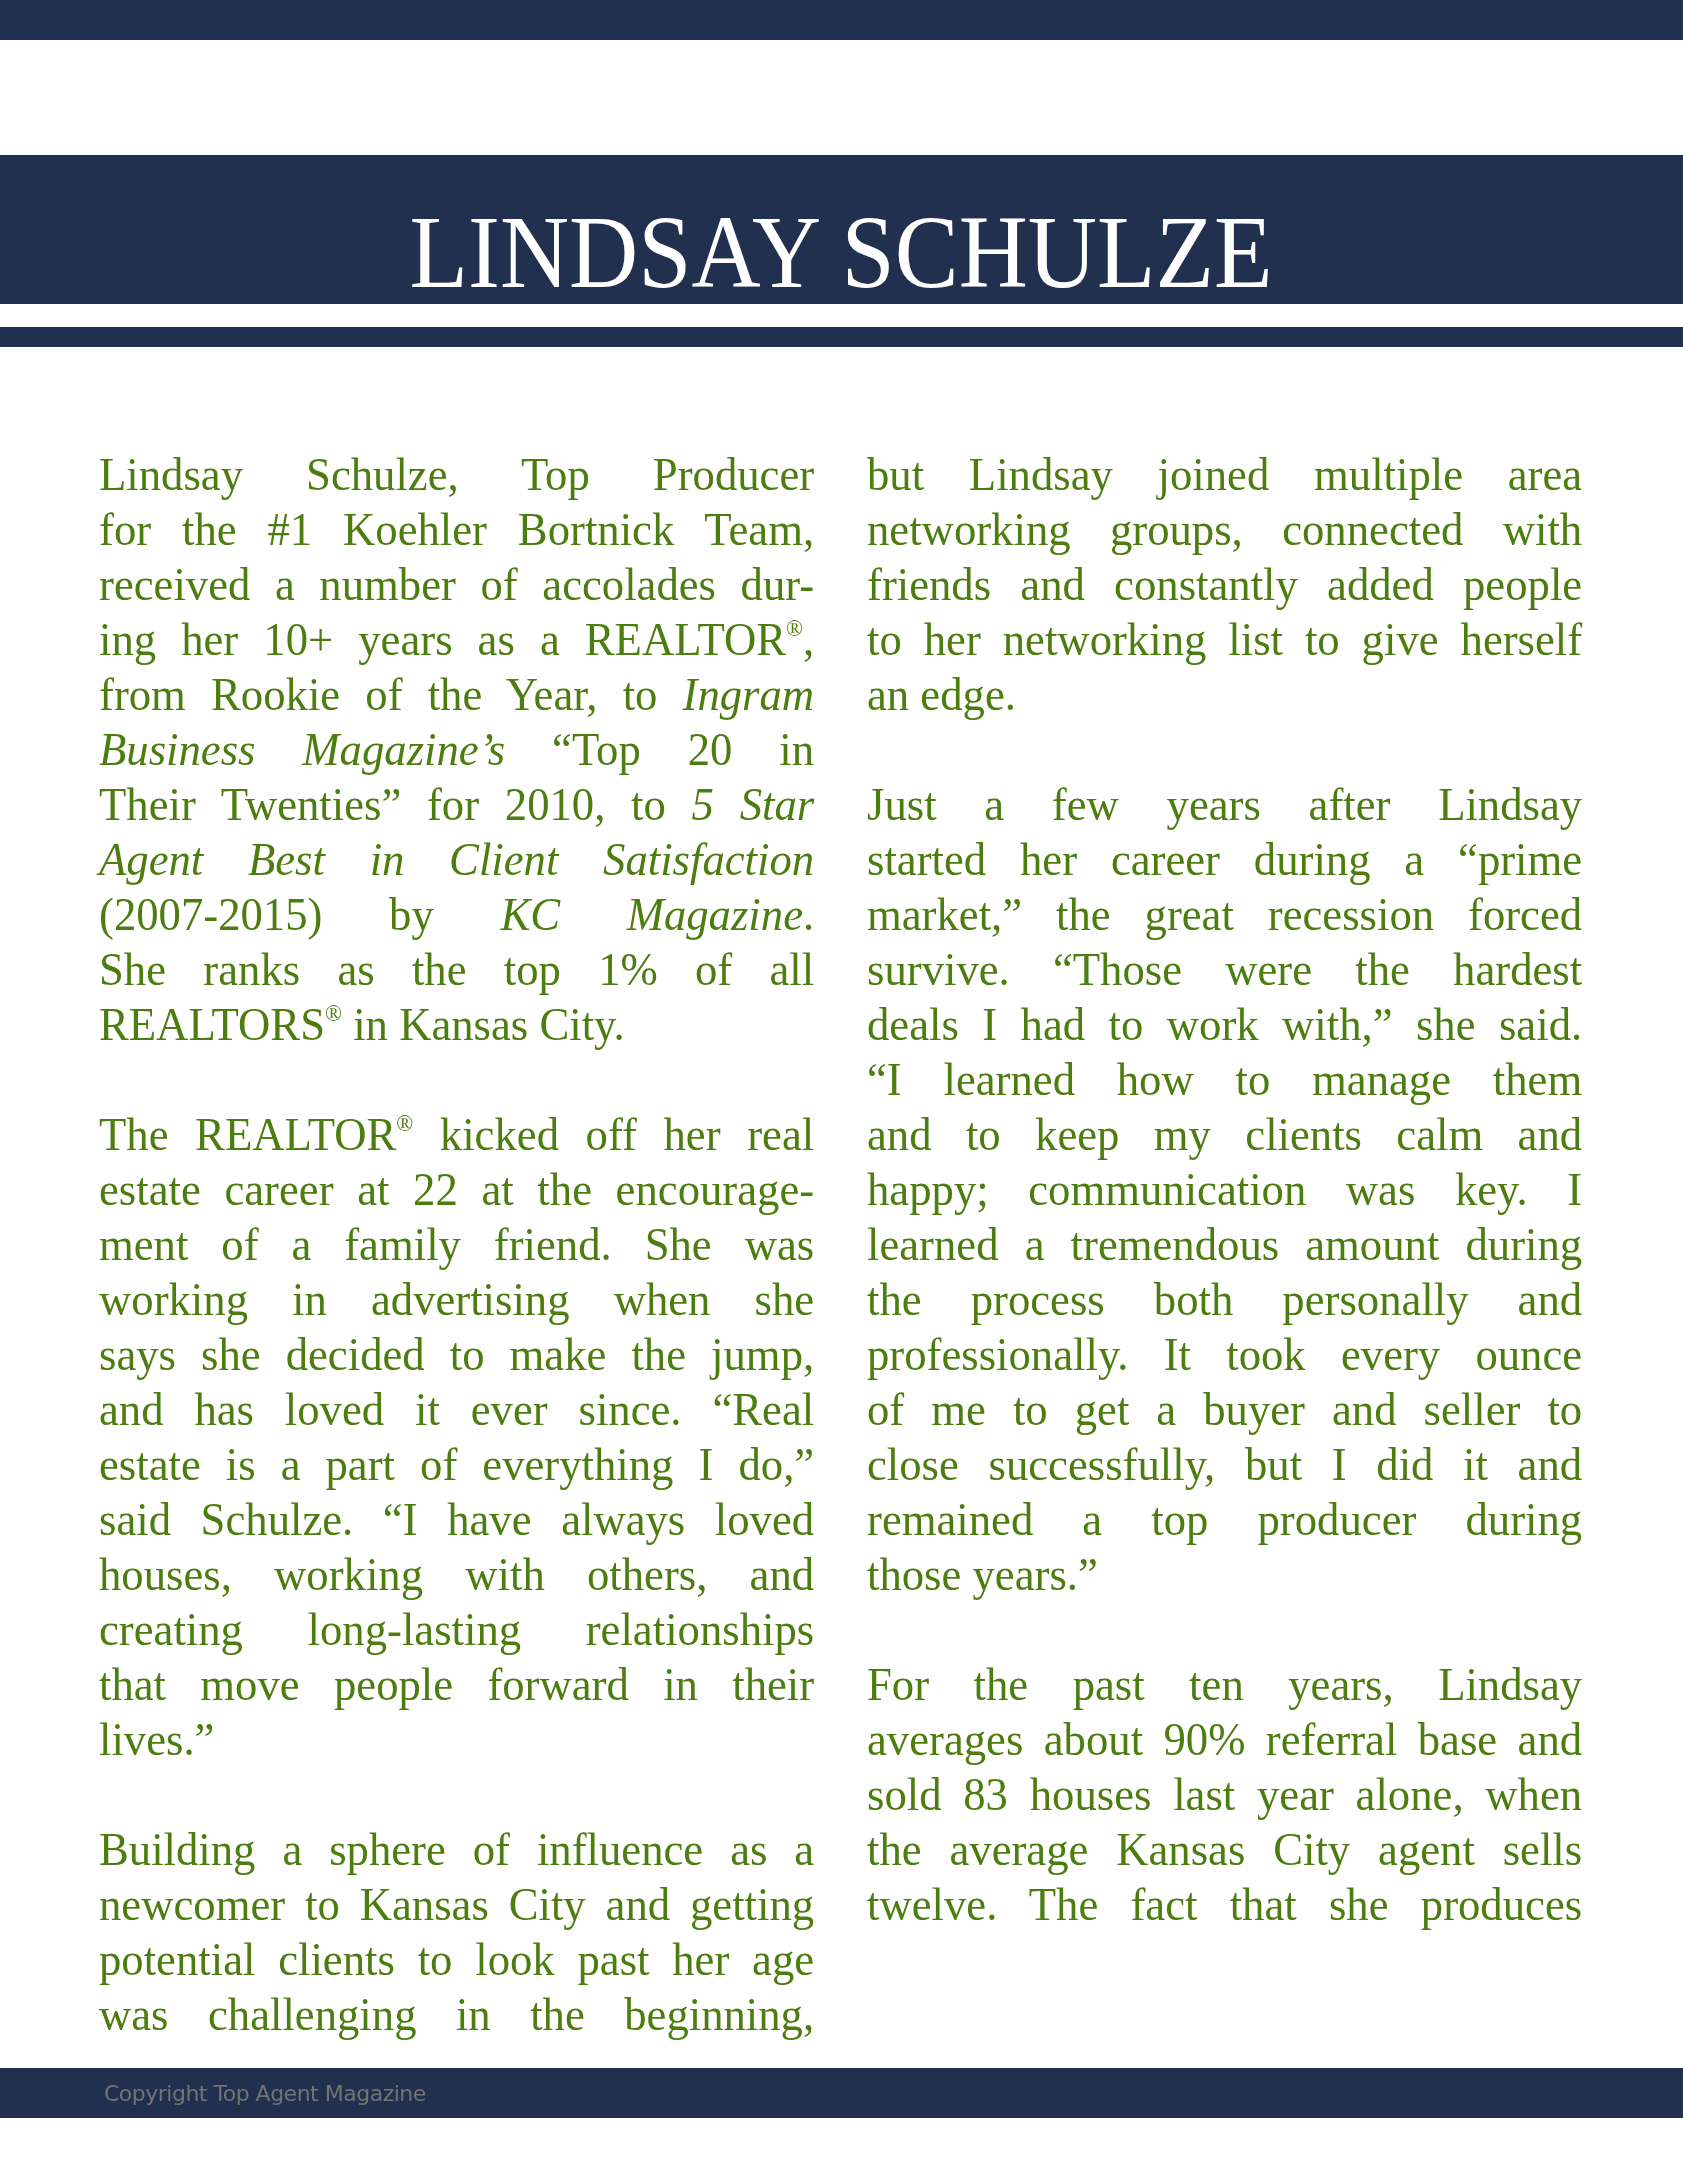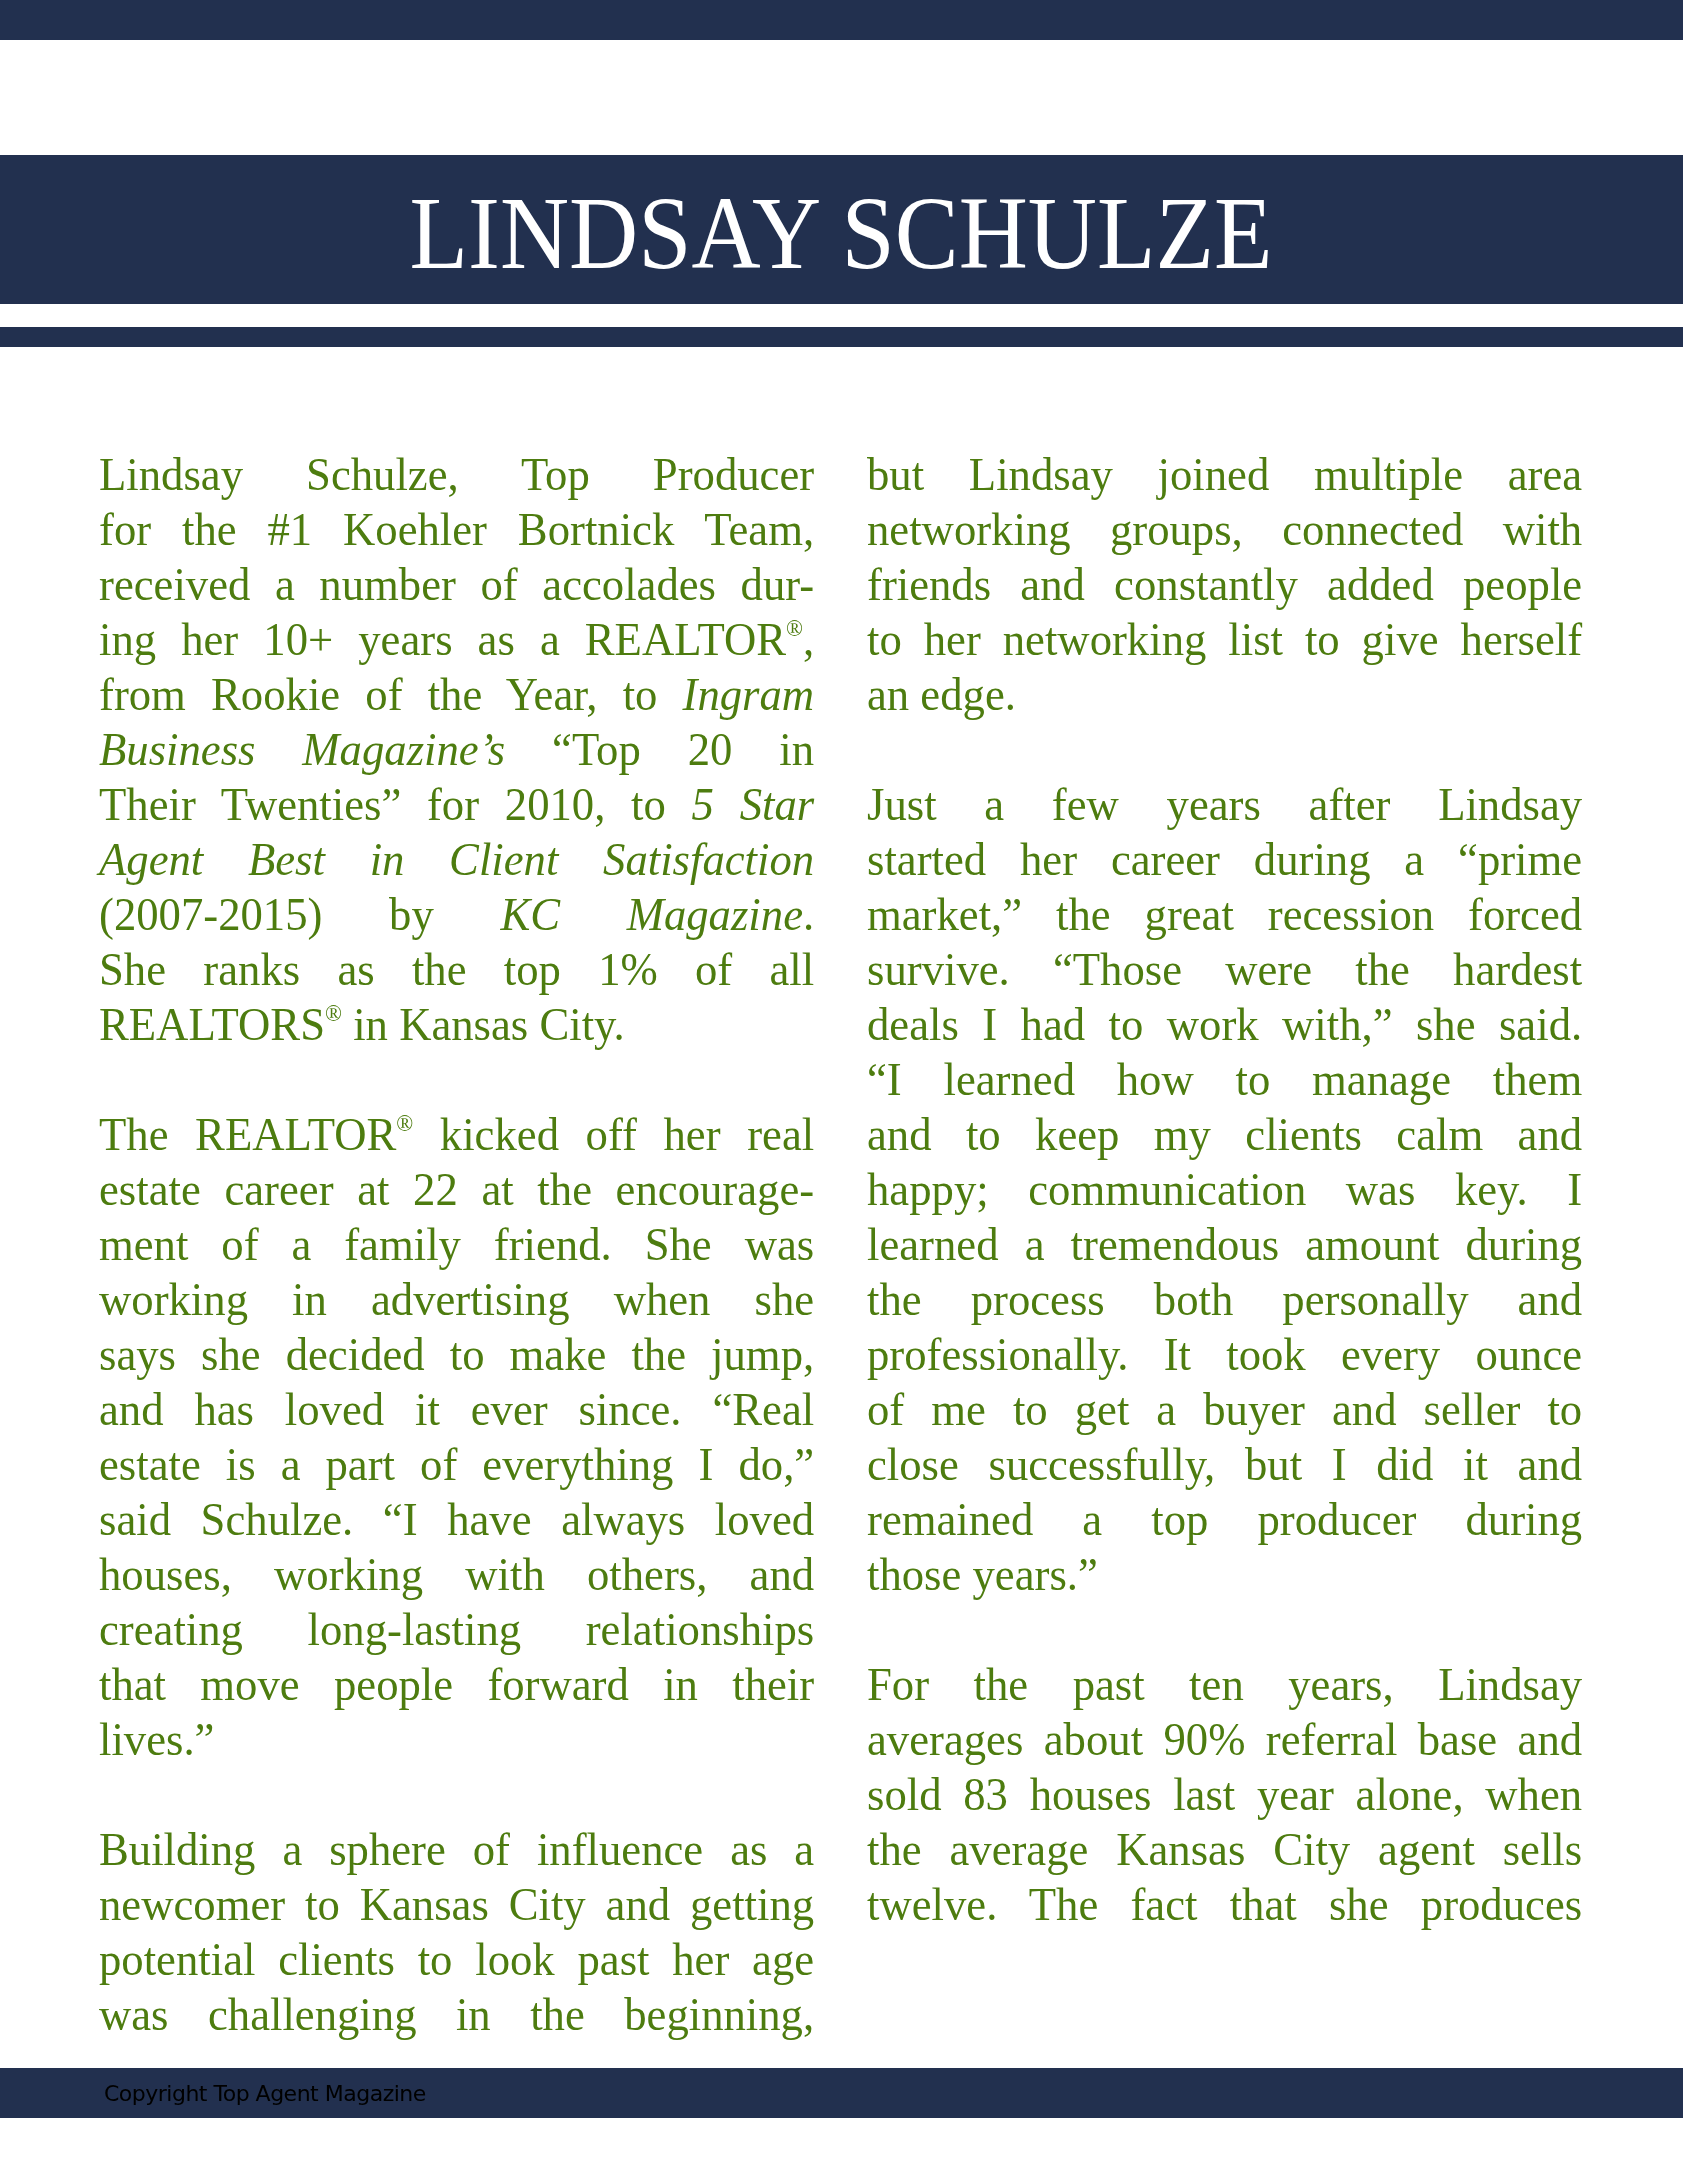--- a/index.html
+++ b/index.html
@@ -4,21 +4,21 @@
   <style>
     html, body { margin: 0; padding: 0; background: #ffffff; }
     body { width: 1683px; height: 2178px; position: relative; overflow: hidden; }
     .band { position: absolute; left: 0; width: 1683px; background: #22304f; }
     #top-bar { top: 0; height: 40px; }
     #title-band { top: 155px; height: 149px; }
     #thin-bar { top: 327px; height: 20px; }
     #footer-bar { top: 2068px; height: 50px; }
     #title {
       position: absolute; left: 0; width: 1683px; top: 155px; height: 149px;
-      display: flex; align-items: center; justify-content: center;
+      display: flex; align-items: flex-end; justify-content: center;
       color: #ffffff;
       font-family: "Liberation Serif", "DejaVu Serif", serif;
       font-size: 103px; letter-spacing: 0px; line-height: 1;
       padding-top: 8px; box-sizing: border-box;
     }
     #title span { display: inline-block; transform: scaleX(0.93); transform-origin: center; }
     .col {
       position: absolute; top: 447px; width: 716px;
       font-family: "Liberation Serif", "DejaVu Serif", serif;
       font-size: 47px; line-height: 55px; color: #4d7c0f;
@@ -30,21 +30,21 @@
       text-align: justify; text-align-last: justify;
       overflow: visible;
     }
     .line.last { text-align: right; text-align-last: left; }
     .line .inner { display: inline-block; width: 752px; transform: scaleX(0.951); transform-origin: left; text-align: inherit; text-align-last: inherit; }
     .gap { display: block; height: 55px; }
     sup.reg { font-size: 0.5em; vertical-align: 0.8em; line-height: 0; }
     #footer-text {
       position: absolute; left: 104px; top: 2068px; height: 50px;
       display: flex; align-items: center;
-      color: #000000; font-family: "DejaVu Sans", "Liberation Sans", sans-serif;
+      color: #737373; font-family: "DejaVu Sans", "Liberation Sans", sans-serif;
       font-size: 22px; letter-spacing: -0.5px;
     }
   </style>
 </head>
 <body>
 
 <div class="band" id="top-bar"></div>
 <div class="band" id="title-band"></div>
 <div id="title">
     <span>LINDSAY SCHULZE</span>

